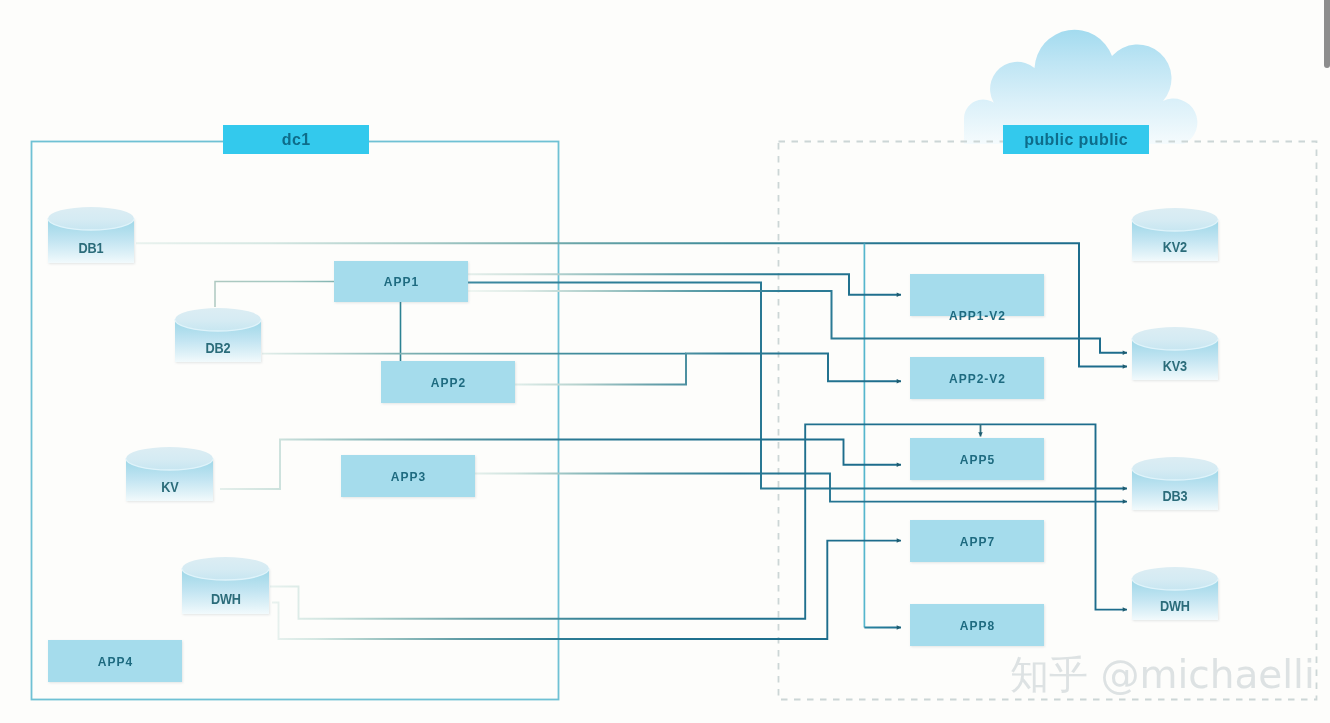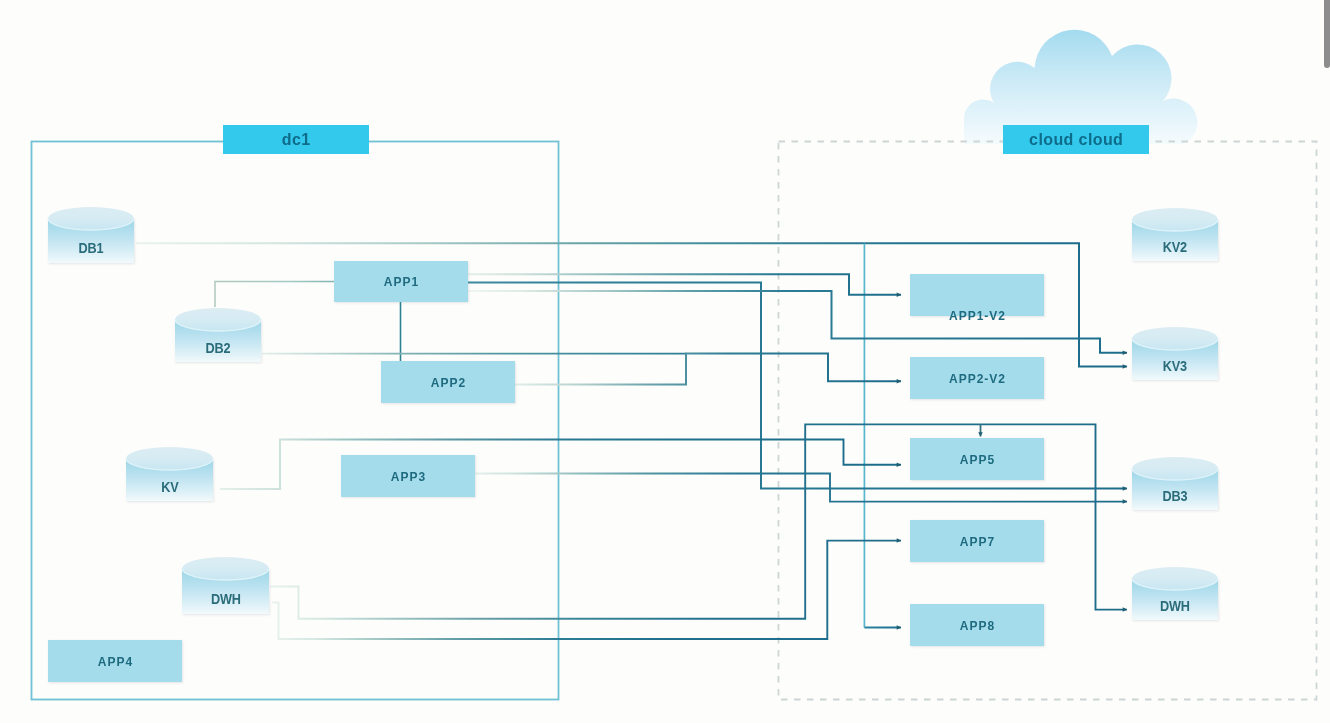--- a/index.html
+++ b/index.html
@@ -206,23 +206,24 @@
         <ellipse cx="1175" cy="338.5" rx="43" ry="11.5" fill="url(#cylTop)"></ellipse>
         <path d="M1132,338.5 A43,11.5 0 0 0 1218,338.5" fill="none" stroke="#dff3fa" stroke-width="1.4"></path>
         <rect x="1132" y="468.5" width="86" height="41.5" fill="url(#cylSide)" filter="url(#softShadow)"></rect>
         <ellipse cx="1175" cy="468.5" rx="43" ry="11.5" fill="url(#cylTop)"></ellipse>
         <path d="M1132,468.5 A43,11.5 0 0 0 1218,468.5" fill="none" stroke="#dff3fa" stroke-width="1.4"></path>
         <rect x="1132" y="578.5" width="86" height="41.5" fill="url(#cylSide)" filter="url(#softShadow)"></rect>
         <ellipse cx="1175" cy="578.5" rx="43" ry="11.5" fill="url(#cylTop)"></ellipse>
         <path d="M1132,578.5 A43,11.5 0 0 0 1218,578.5" fill="none" stroke="#dff3fa" stroke-width="1.4"></path>
       </g>
   </svg>
+  <div id="wm">知乎 @michaelli</div>
   <div id="scrollbar"></div>
 <div class="txt zone-txt" style="left: 296px; top: 140px;">dc1</div>
-    <div class="txt zone-txt" style="left: 1076px; top: 140px;">cloud cloud</div>
+    <div class="txt zone-txt" style="left: 1076px; top: 140px;">public public</div>
     <div class="txt app-txt" style="left: 401px; top: 282px;">APP1</div>
     <div class="txt app-txt" style="left: 448px; top: 382.5px; text-align: right;">APP2</div>
     <div class="txt app-txt" style="left: 408px; top: 476.5px;">APP3</div>
     <div class="txt app-txt" style="left: 115px; top: 661.5px;">APP4</div>
     <div class="txt app-txt" style="left: 977px; top: 295.5px; margin-top: 20px;">APP1-V2</div>
     <div class="txt app-txt" style="left: 977px; top: 378.5px;">APP2-V2</div>
     <div class="txt app-txt" style="left: 977px; top: 459.5px;">APP5</div>
     <div class="txt app-txt" style="left: 977px; top: 541.5px;">APP7</div>
     <div class="txt app-txt" style="left: 977px; top: 625.5px;">APP8</div>
     <div class="txt cyl-txt" style="left: 91px; top: 248.44px;">DB1</div>

